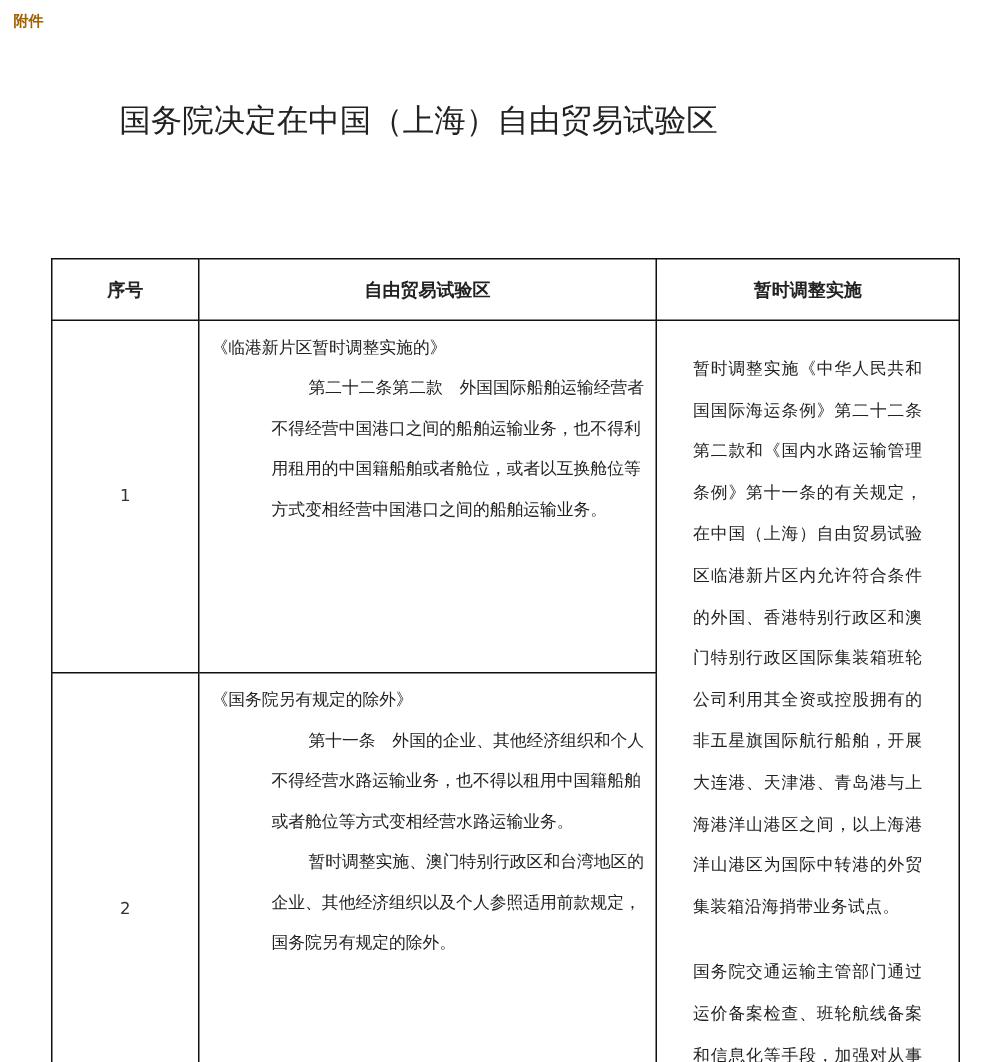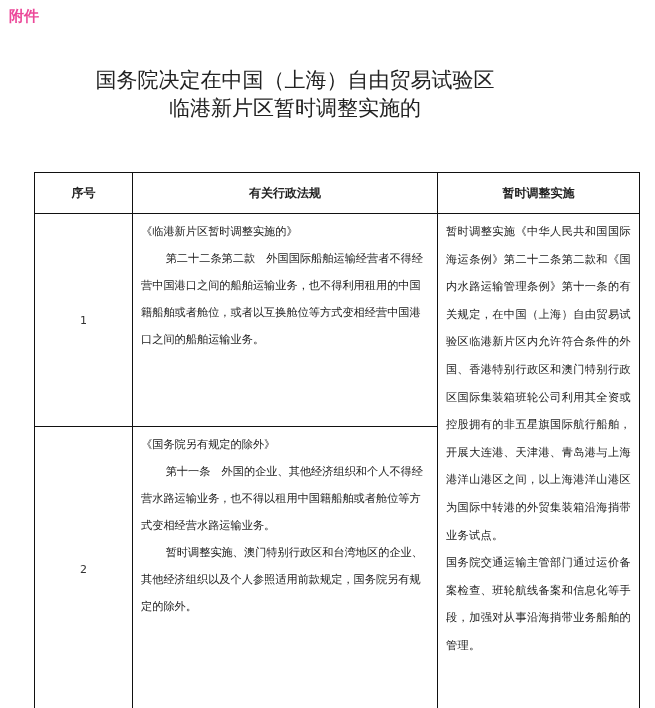--- a/index.html
+++ b/index.html
@@ -1,51 +1,50 @@
 <!DOCTYPE html>
 <html><head>
 <meta charset="utf-8">
 <style>
   html, body { margin:0; padding:0; background:#ffffff; }
   body { width:655px; height:708px; position:relative; overflow:hidden; color:#111; font-family:"DejaVu Sans", sans-serif; }
-  .annex { position:absolute; left:9px; top:7px; font-size:15px; font-weight:bold; color:#ec4899; }
-  .title { position:absolute; left:16px; width:558px; top:66px; text-align:center; font-family:"DejaVu Serif", serif; font-size:21px; line-height:28px; color:#222; }
+  .annex { position:absolute; left:9px; top:7px; font-size:10px; font-weight:bold; color:#a16207; }
+  .title { position:absolute; left:0; width:558px; top:66px; text-align:center; font-family:"DejaVu Serif", serif; font-size:21px; line-height:28px; color:#222; }
   table.grid { position:absolute; left:34px; top:172px; border-collapse:collapse; table-layout:fixed; width:605px; }
   table.grid td, table.grid th { border:1.5px solid #111; vertical-align:top; padding:0; }
   th { height:40px; font-size:12px; font-weight:bold; vertical-align:middle !important; color:#222; }
   col.c1 { width:98px; } col.c2 { width:305px; } col.c3 { width:202px; }
   td.num { text-align:center; vertical-align:middle !important; font-size:11px; color:#333; }
   td.law { padding:4px 6px 0 8px !important; font-size:11.2px; line-height:27px; color:#222; }
   td.law p { margin:0; }
-  td.law p.indent { text-indent:2.2em; }
+  td.law p.indent { text-indent:2.2em;margin-left:40px; }
   td.adj { padding:4px 8px 0 8px !important; font-size:11.2px; line-height:27.6px; color:#222; text-align:justify; letter-spacing:0.3px; }
-  td.adj p { margin:0; }
+  td.adj p { margin:16px;font-family:Liberation Mono, monospace; }
   tr.row1 td { height:208px; }
   tr.row2 td { height:281px; }
 </style>
 </head>
 <body>
 
 <div class="annex">附件</div>
 
 <div class="title">
   <div>国务院决定在中国（上海）自由贸易试验区</div>
-  <div>临港新片区暂时调整实施的</div>
 </div>
 
 <table class="grid">
   <colgroup>
       <col class="c1">
       <col class="c2">
       <col class="c3">
     </colgroup>
   <tbody>
       <tr>
     <th>序号</th>
-    <th>有关行政法规</th>
+    <th>自由贸易试验区</th>
     <th>暂时调整实施</th>
   </tr>
   <tr class="row1">
     <td class="num">1</td>
     <td class="law">
       <p>《临港新片区暂时调整实施的》</p>
       <p class="indent">第二十二条第二款　外国国际船舶运输经营者不得经营中国港口之间的船舶运输业务，也不得利用租用的中国籍船舶或者舱位，或者以互换舱位等方式变相经营中国港口之间的船舶运输业务。</p>
     </td>
     <td class="adj" rowspan="2">
       <p>暂时调整实施《中华人民共和国国际海运条例》第二十二条第二款和《国内水路运输管理条例》第十一条的有关规定，在中国（上海）自由贸易试验区临港新片区内允许符合条件的外国、香港特别行政区和澳门特别行政区国际集装箱班轮公司利用其全资或控股拥有的非五星旗国际航行船舶，开展大连港、天津港、青岛港与上海港洋山港区之间，以上海港洋山港区为国际中转港的外贸集装箱沿海捎带业务试点。</p>

